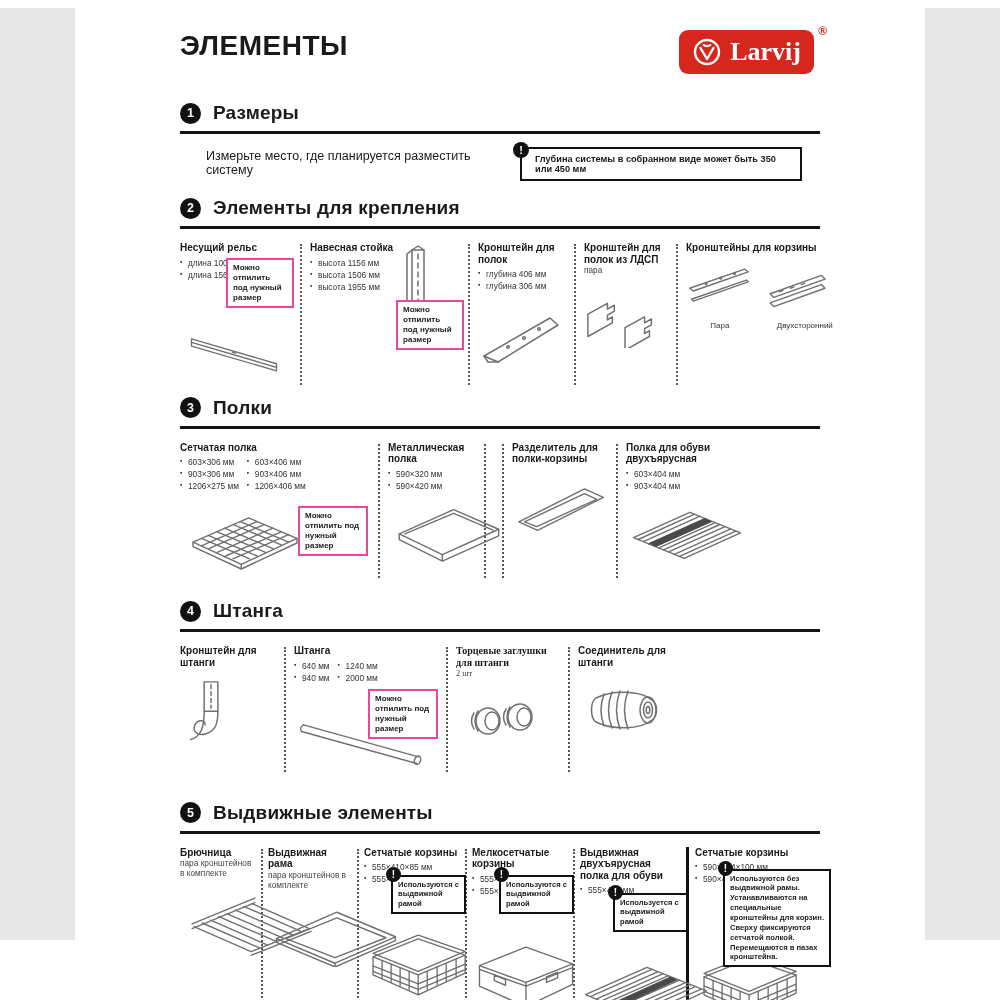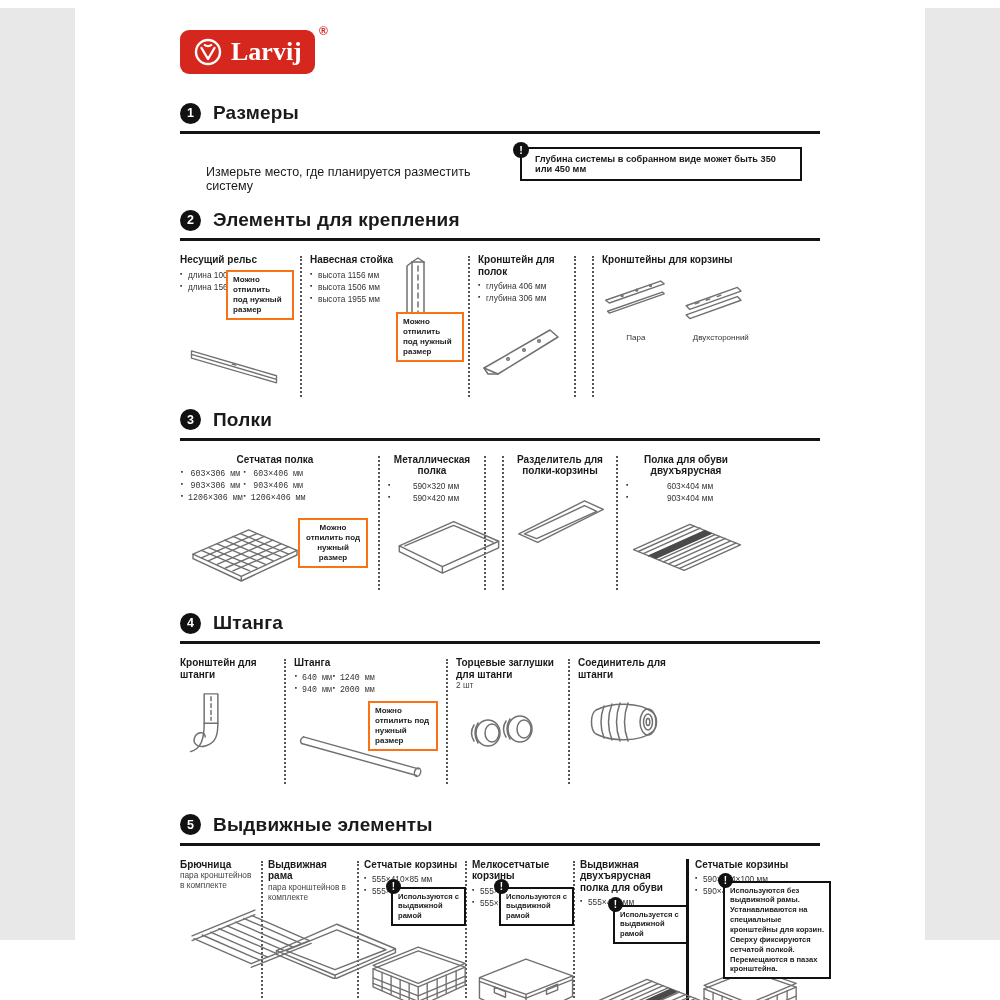--- a/index.html
+++ b/index.html
@@ -28,49 +28,49 @@
   .sec-3{margin-top:12px;}
   .sec-4{margin-top:22px;}
   .sec-5{margin-top:30px;}
   .sec-head{display:flex;align-items:center;gap:12px;border-bottom:3.5px solid #141414;padding-bottom:7px;}
   .badge{width:21px;height:21px;border-radius:50%;background:#111;color:#fff;font-size:12.5px;font-weight:800;
          display:flex;align-items:center;justify-content:center;flex:0 0 21px;}
   .sec-title{margin:0;font-size:19px;font-weight:800;letter-spacing:.2px;}
 
   
   .s1row{display:flex;align-items:flex-start;margin-top:13px;}
-  .intro{margin:18px 0 0 26px;font-size:12.5px;width:360px;}
+  .intro{margin:2px 0 0 26px;font-size:12.5px;width:360px;}
   .note1{position:relative;margin-left:auto;margin-right:18px;border:2px solid #111;padding:5px 8px 5px 13px;font-size:9.2px;font-weight:700;}
   .note1 .abadge{position:absolute;top:-7px;left:-9px;}
   .abadge{width:16px;height:16px;border-radius:50%;background:#111;color:#fff;font-weight:800;font-size:11px;
           display:flex;align-items:center;justify-content:center;}
 
   
   .items{display:flex;align-items:stretch;margin-top:13px;}
   .sec-2 .items{min-height:112px;}
-  .sec-3 .items{min-height:112px;text-align:center;}
+  .sec-3 .items{min-height:112px;}
   .sec-4 .items{min-height:106px;}
   .sec-5 .items{min-height:120px;}
   .vsep{border-left:2px dotted #555;margin:2px 8px 0 8px;}
   .sec-5 .vsep{margin:2px 5px 0 5px;}
   .vsol{border-left:3px solid #111;margin:0 6px 0 6px;}
   .item{position:relative;flex:0 0 auto;}
   .name{font-size:10px;font-weight:800;line-height:1.15;}
   .sub{font-size:8.3px;color:#444;margin-top:1px;line-height:1.2;}
   ul.specs{list-style:none;margin:3px 0 0 0;padding:0;font-size:8.3px;color:#333;line-height:1.45;}
   ul.specs li{position:relative;padding-left:8px;white-space:nowrap;}
   ul.specs li::before{content:"▪";position:absolute;left:0;top:0;font-size:6.5px;}
-  .specs-cols{display:flex;gap:0;font-family:Liberation Mono, monospace;}
+  .specs-cols{display:flex;gap:8px;}
   .icon{margin-top:8px;}
   .icon svg{display:block;}
   .caps{display:flex;font-size:8px;color:#333;margin-top:1px;}
   .caps span:first-child{width:52%;text-align:center;}
   .caps span:last-child{width:48%;text-align:center;margin-left:20px;}
 
-  .cutnote{position:absolute;border:2px solid #f97316;background:#fff;font-size:8px;font-weight:600;color:#222;
+  .cutnote{position:absolute;border:2px solid #ec4899;background:#fff;font-size:8px;font-weight:600;color:#222;
            line-height:1.25;padding:3px 5px;z-index:2;}
   .alert{position:absolute;border:2px solid #111;background:#fff;font-size:7.6px;font-weight:600;color:#222;
          line-height:1.3;padding:3px 4px 3px 5px;z-index:2;}
   .alert .abadge{position:absolute;top:-10px;left:-7px;width:15px;height:15px;font-size:10px;}
 
   
   .it-2-0 .cutnote{top:16px;right:-2px;width:54px;}
   .it-2-0 .icon{margin-top:42px;}
   .it-2-1{min-height:104px;}
   .it-2-1 .icon{position:absolute;left:84px;top:0;margin:0;}
@@ -88,20 +88,21 @@
 </style>
 </head>
 <body>
 
 <div class="side-bar left"></div>
 <div class="side-bar right"></div>
 
 <div class="page">
   <div class="content">
     <div class="title-row">
+      <h1>ЭЛЕМЕНТЫ</h1>
       <div class="logo-wrap">
         <div class="logo-box" style="background: rgb(214, 39, 31);">
           <svg class="logo-mark" width="30" height="30" viewBox="0 0 30 30">
             <circle cx="15" cy="15" r="12" fill="none" stroke="#fff" stroke-width="2.4"></circle>
             <path d="M8.5 11 L15 22 L21.5 11" fill="none" stroke="#fff" stroke-width="2.4" stroke-linejoin="round" stroke-linecap="round"></path>
             <path d="M11 7.5 q4 3.2 8 0" fill="none" stroke="#fff" stroke-width="2"></path>
           </svg>
           <span class="logo-text">Larvij</span>
         </div>
         <span class="reg" style="color: rgb(214, 39, 31);">®</span>
@@ -174,20 +175,34 @@
                     <path d="M6 56 L72 18 L80 25 L20 62 Z"></path>
                     <path d="M6 56 L10 62 L20 62"></path>
                     <circle cx="30" cy="47" r="1.3"></circle>
                     <circle cx="46" cy="38" r="1.3"></circle>
                     <circle cx="61" cy="29" r="1.3"></circle>
                   </g>
                 </svg>
               </div>
             </div>
             <div class="vsep"></div>
+            <div class="item it-2-3" style="width: 84px;">
+              <div class="name">Кронштейн для полок из ЛДСП</div>
+              <div class="sub">пара</div>
+              <div class="icon">
+                <svg width="84" height="64" viewBox="0 0 86 64">
+                  <g stroke="#707070" stroke-width="1.5" fill="none" stroke-linejoin="round" stroke-linecap="round">
+                    <path d="M4 30 l20 -11 l0 6 l7 -4 l0 6 l-7 4 l0 5 l5 -3 l0 6 l-25 14 Z"></path>
+                    <g transform="translate(38,14)">
+                      <path d="M4 30 l20 -11 l0 6 l7 -4 l0 6 l-7 4 l0 5 l5 -3 l0 6 l-25 14 Z"></path>
+                    </g>
+                  </g>
+                </svg>
+              </div>
+            </div>
             <div class="vsep"></div>
             <div class="item it-2-4" style="width: 150px;">
               <div class="name">Кронштейны для корзины</div>
               <div class="icon">
                 <svg width="150" height="58" viewBox="0 0 164 62">
                   <g stroke="#707070" stroke-width="1.5" fill="none" stroke-linejoin="round" stroke-linecap="round">
                     <path d="M4 28 L64 7 L68 10 L8 31 Z"></path>
                     <circle cx="22" cy="23" r="1"></circle>
                     <circle cx="38" cy="17" r="1"></circle>
                     <circle cx="53" cy="12" r="1"></circle>
@@ -212,21 +227,21 @@
             <span class="badge">3</span>
             <h2 class="sec-title">Полки</h2>
           </div>
           <div class="items">
             <div class="item it-3-0" style="width: 190px;">
               <div class="name">Сетчатая полка</div>
               <div class="specs-cols">
                 <ul class="specs">
                   <li>603×306 мм</li>
                   <li>903×306 мм</li>
-                  <li>1206×306 мм</li>
+                  <li>1206×275 мм</li>
                 </ul>
                 <ul class="specs">
                   <li>603×406 мм</li>
                   <li>903×406 мм</li>
                   <li>1206×406 мм</li>
                 </ul>
               </div>
               <div class="cutnote">Можно отпилить под нужный размер</div>
               <div class="icon">
                 <svg width="130" height="70" viewBox="0 0 140 74">
@@ -326,21 +341,21 @@
                   <g stroke="#707070" stroke-width="1.5" fill="none" stroke-linejoin="round" stroke-linecap="round">
                     <path d="M10 20 L132 54"></path>
                     <path d="M8 27 L130 61"></path>
                     <path d="M10 20 q-5 3 -2 7"></path>
                     <ellipse cx="131" cy="57.5" rx="3.2" ry="4.6" transform="rotate(18 131 57.5)"></ellipse>
                   </g>
                 </svg>
               </div>
             </div>
             <div class="vsep"></div>
-            <div class="item it-4-2" style="width: 104px;">
+            <div class="item it-4-2" style="width: 104px; font-family: Liberation Serif, serif;">
               <div class="name">Торцевые заглушки для штанги</div>
               <div class="sub">2 шт</div>
               <div class="icon">
                 <svg width="92" height="62" viewBox="0 0 92 62">
                   <g stroke="#707070" stroke-width="1.5" fill="none" stroke-linejoin="round" stroke-linecap="round">
                     <ellipse cx="32" cy="34" rx="12" ry="13"></ellipse>
                     <ellipse cx="36" cy="34" rx="7" ry="9"></ellipse>
                     <path d="M22 24 q-6 10 0 20 M18 26 q-5 8 0 16"></path>
                     <ellipse cx="64" cy="30" rx="12" ry="13"></ellipse>
                     <ellipse cx="68" cy="30" rx="7" ry="9"></ellipse>

